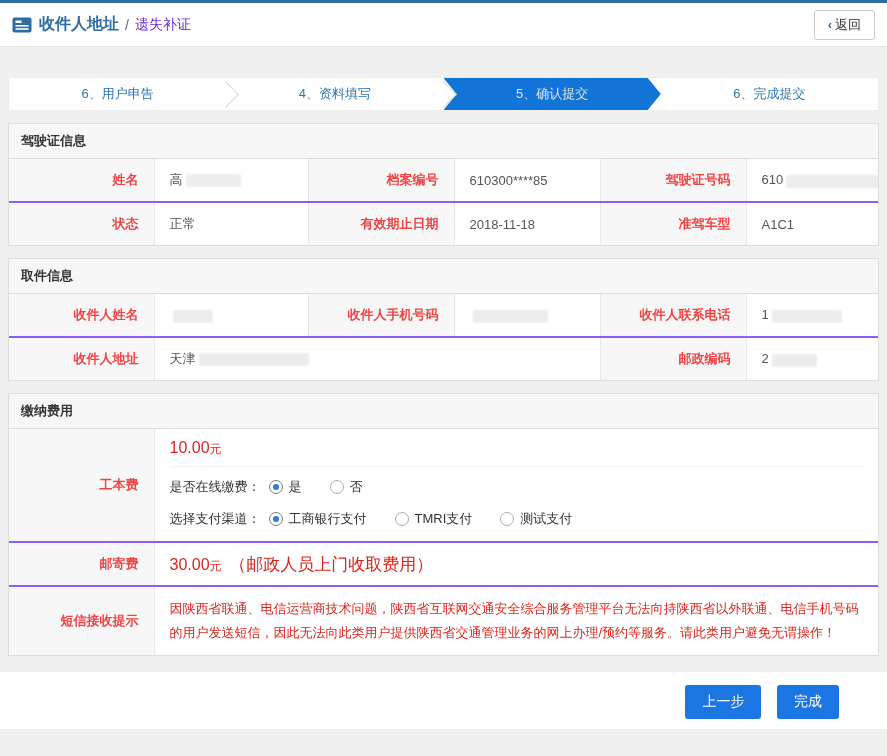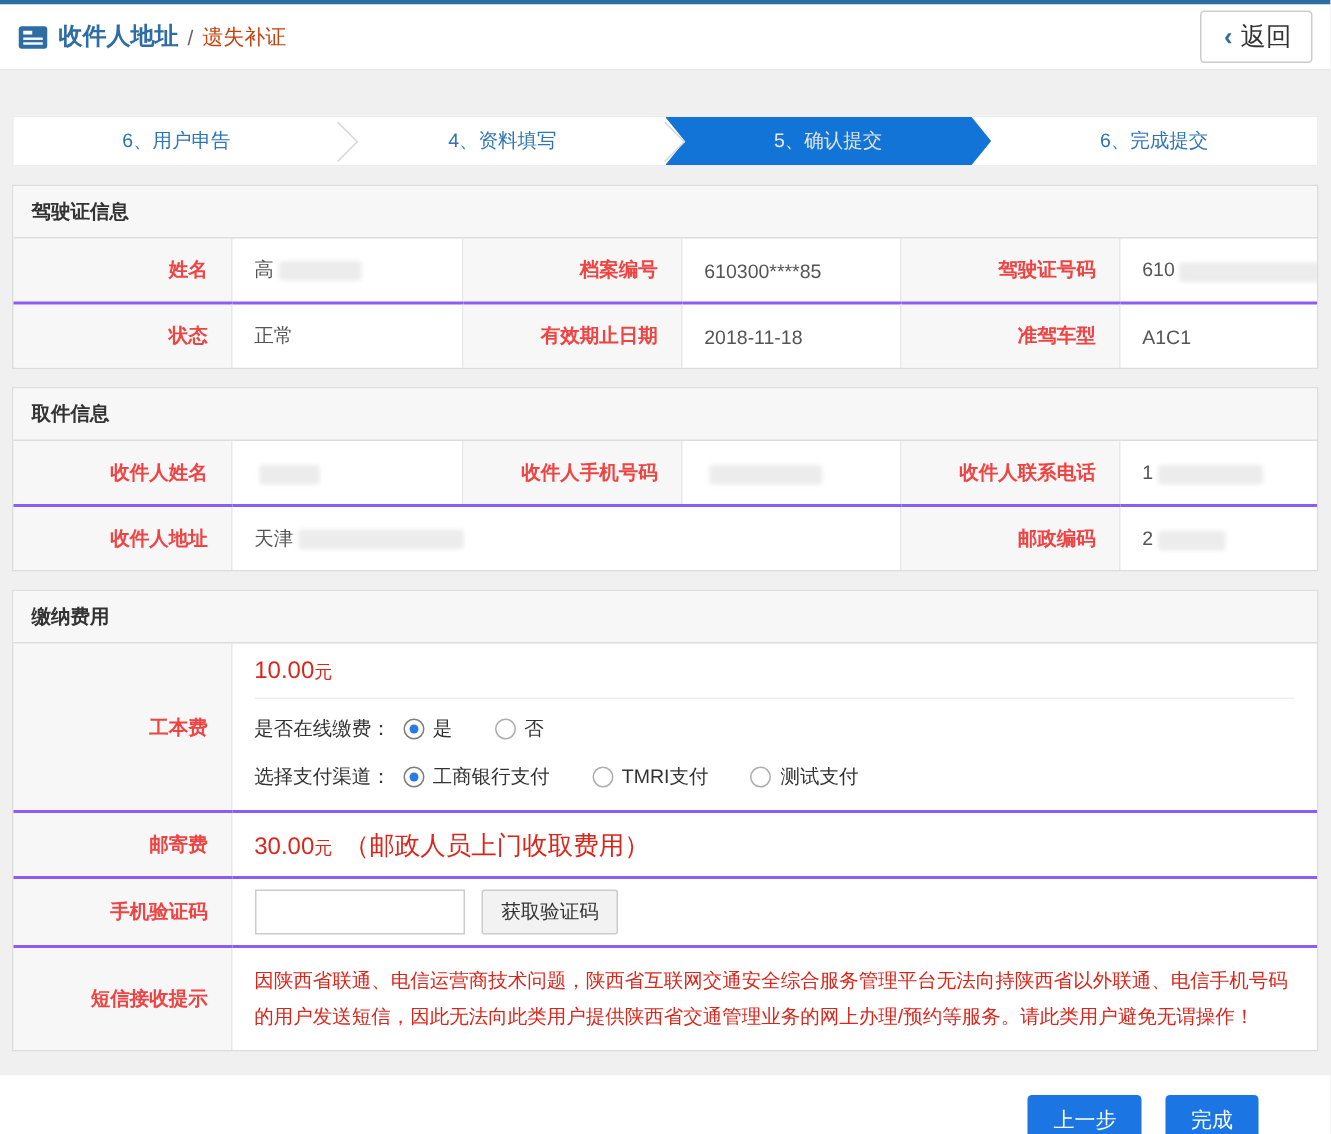--- a/index.html
+++ b/index.html
@@ -5,22 +5,22 @@
   * { margin:0; padding:0; box-sizing:border-box; }
   html,body { width:887px; height:756px; }
   body { background:#f0f0f0; font-family:"Liberation Sans","DejaVu Sans",sans-serif; font-size:13px; color:#333; position:relative; overflow:hidden; }
 
   .topline { height:3px; background:#2e6da4; }
   .header { background:#fff; height:44px; border-bottom:1px solid #e6e6e6; display:flex; align-items:center; justify-content:space-between; padding:0 12px; }
   .title-wrap { display:flex; align-items:center; }
   .doc-icon { display:inline-flex; margin-right:7px; }
   .page-title { color:#2e6da4; font-size:16px; font-weight:bold; margin-right:6px; }
   .crumb-sep { color:#666; font-size:14px; margin-right:6px; }
-  .page-subtitle { color:#c2410c; font-size:14px; }
-  .back-btn { background:#fff; border:1px solid #ccc; border-radius:3px; padding:5px 13px; font-size:17px; color:#333; cursor:pointer; font-family:Liberation Mono, monospace; }
+  .page-subtitle { color:#6d28d9; font-size:14px; }
+  .back-btn { background:#fff; border:1px solid #ccc; border-radius:3px; padding:5px 13px; font-size:13px; color:#333; cursor:pointer; font-family:Liberation Sans, sans-serif; }
   .back-arrow { color:#2e6da4; font-weight:bold; margin-right:3px; }
 
   .steps { margin:30px 8px 0; background:#fff; border:1px solid #ececec; height:34px; display:flex; }
   .step { flex:1; position:relative; display:flex; align-items:center; justify-content:center; color:#2e75b6; cursor:pointer; }
   .step:not(:last-child):not(.active)::after { content:""; position:absolute; right:-9px; top:50%; width:18px; height:18px; margin-top:-9px; border-top:1px solid #d8d8d8; border-right:1px solid #d8d8d8; transform:rotate(45deg); z-index:2; }
   .step.active { background:#1274d6; color:#e5e5e5; clip-path:polygon(0 0, calc(100% - 13px) 0, 100% 50%, calc(100% - 13px) 100%, 0 100%, 13px 50%); z-index:1; }
 
   .section { margin:12px 8px 0; background:#fff; border:1px solid #ddd; }
   .section-title { background:#f7f7f7; border-bottom:1px solid #ddd; padding:8px 12px; font-weight:bold; color:#333; }
   table.info { width:100%; border-collapse:collapse; table-layout:fixed; }
@@ -198,27 +198,20 @@
       </td>
     </tr>
     <tr>
       <td class="lbl">邮寄费</td>
       <td class="postage-cell">
         <span class="amount-plain"><span>30.00</span><span class="unit" style="font-size:12px">元</span></span>
         <span class="note">（邮政人员上门收取费用）</span>
       </td>
     </tr>
     <tr>
-      <td class="lbl">手机验证码</td>
-      <td class="captcha-cell">
-        <input type="text" class="captcha-input" value="" style="">
-        <button class="captcha-btn">获取验证码</button>
-      </td>
-    </tr>
-    <tr>
       <td class="lbl">短信接收提示</td>
       <td class="sms-cell">
         <div class="sms-text">因陕西省联通、电信运营商技术问题，陕西省互联网交通安全综合服务管理平台无法向持陕西省以外联通、电信手机号码的用户发送短信，因此无法向此类用户提供陕西省交通管理业务的网上办理/预约等服务。请此类用户避免无谓操作！</div>
       </td>
     </tr>
   </tbody>
     </table>
 </div>
 
 <div class="footer-band">

